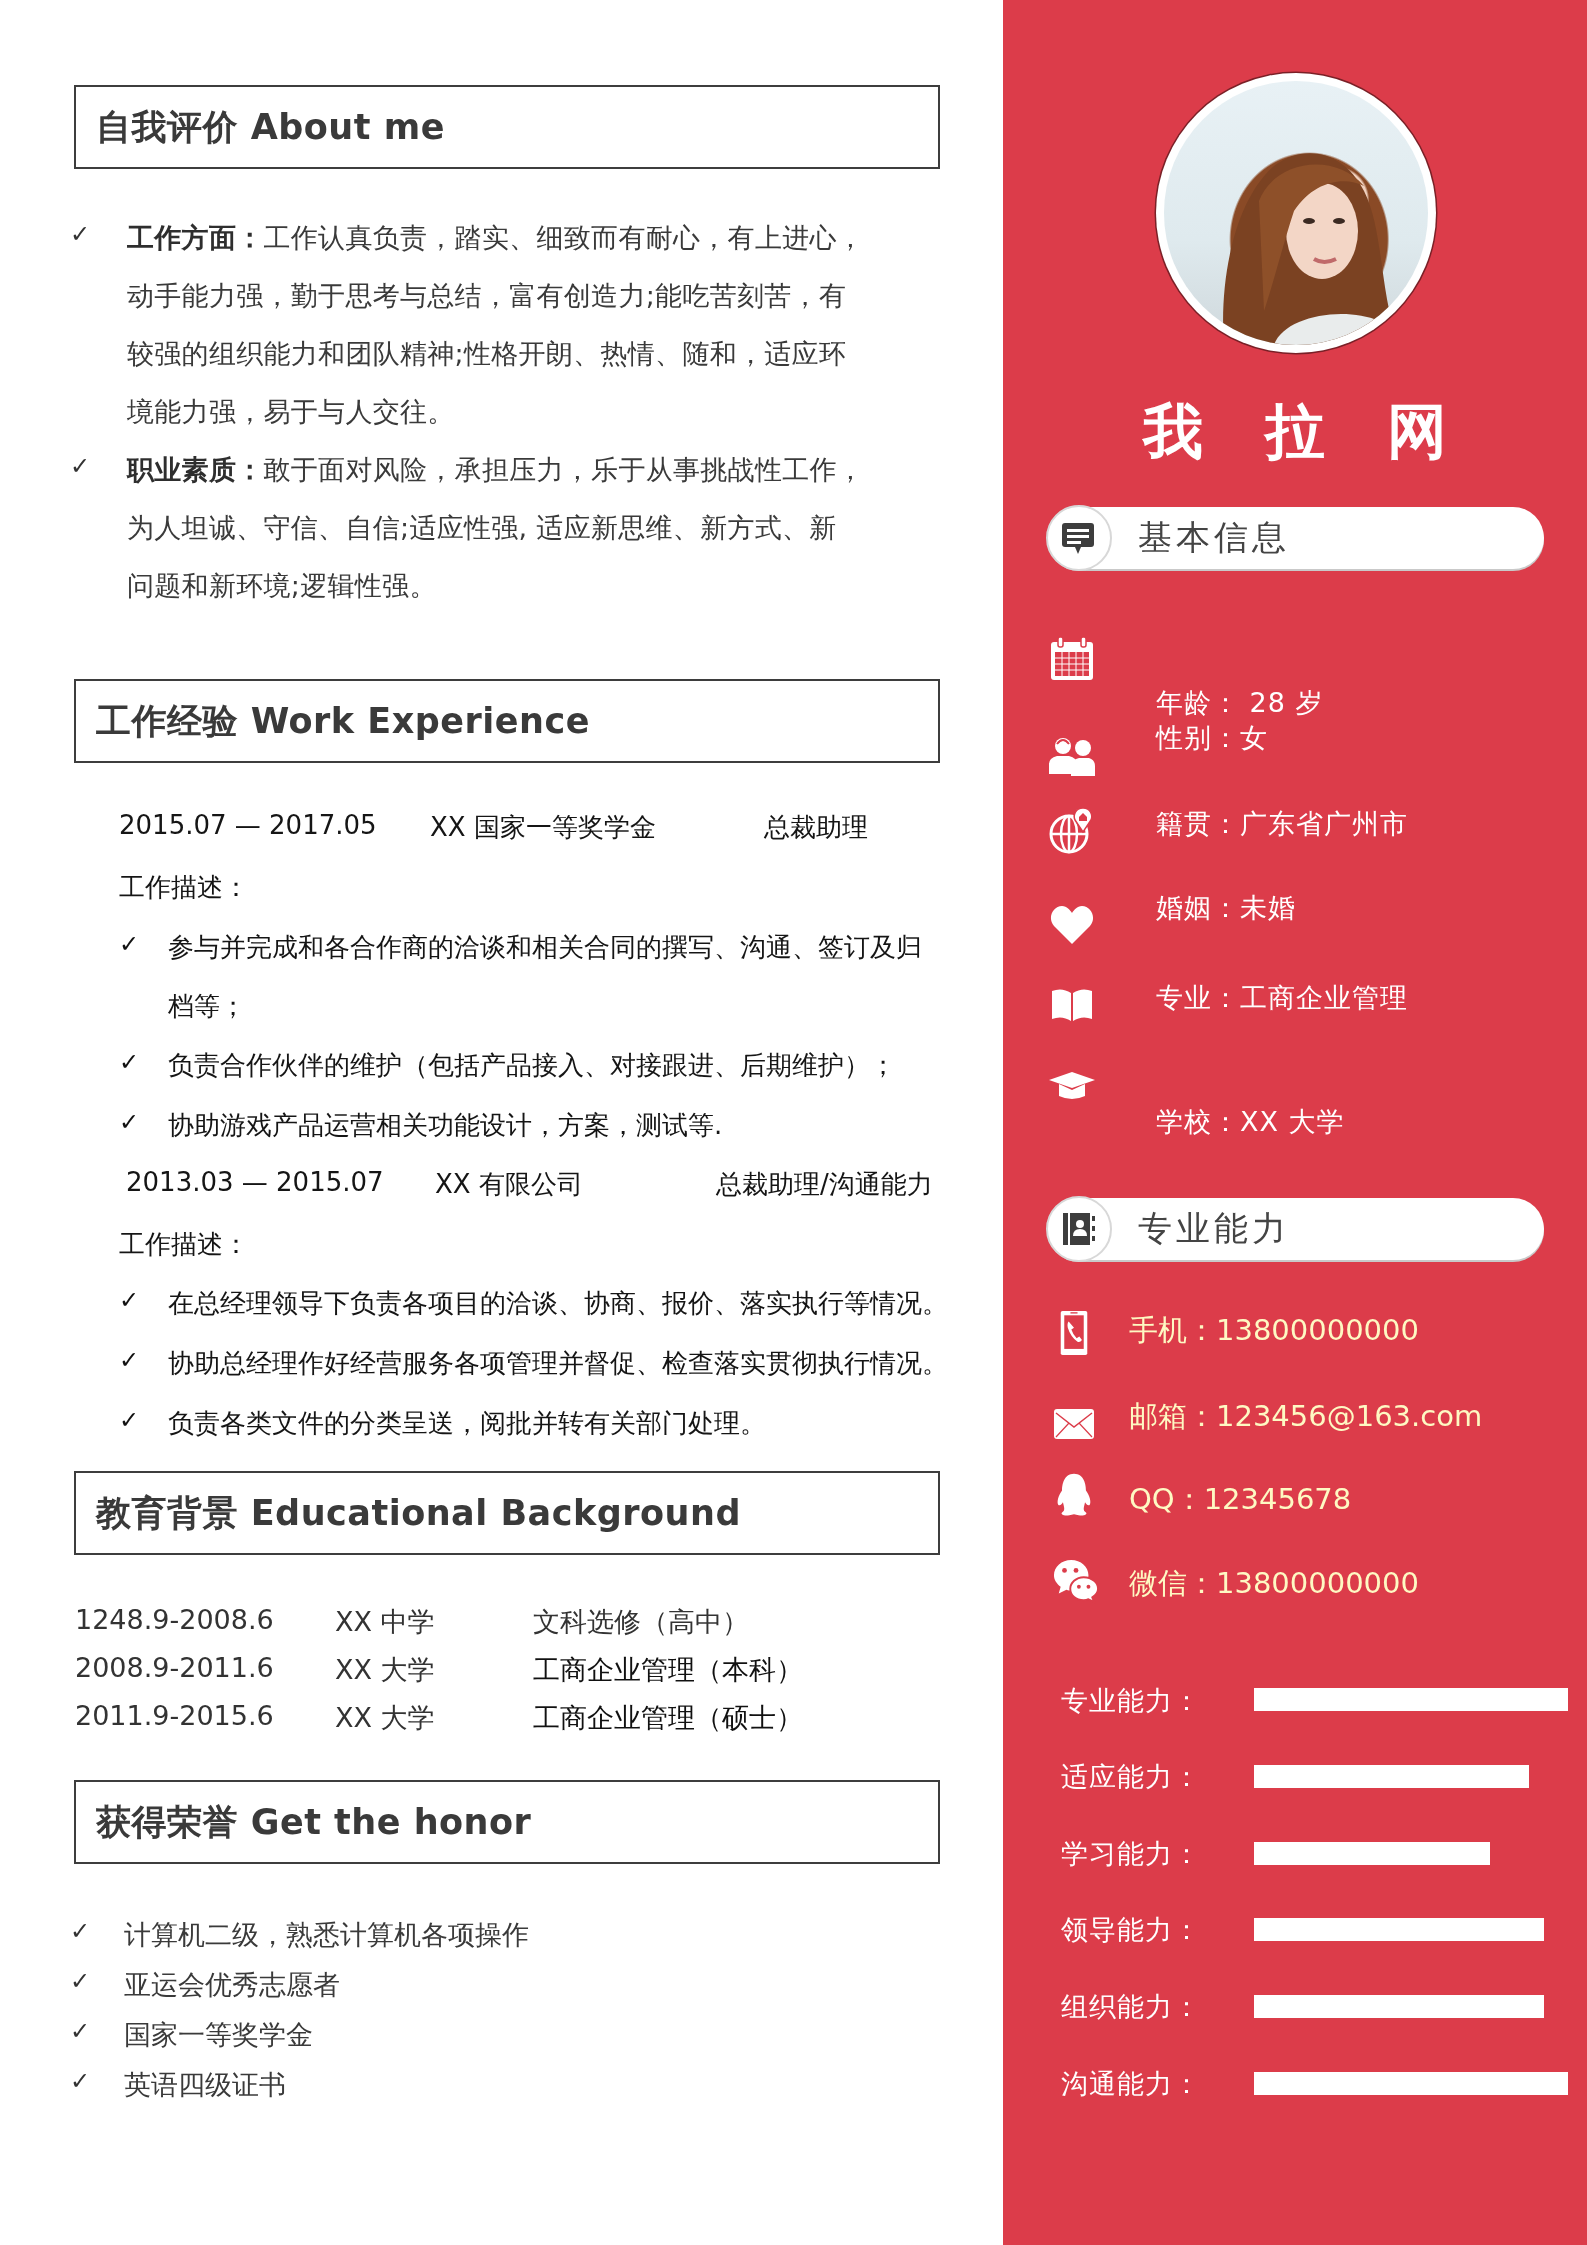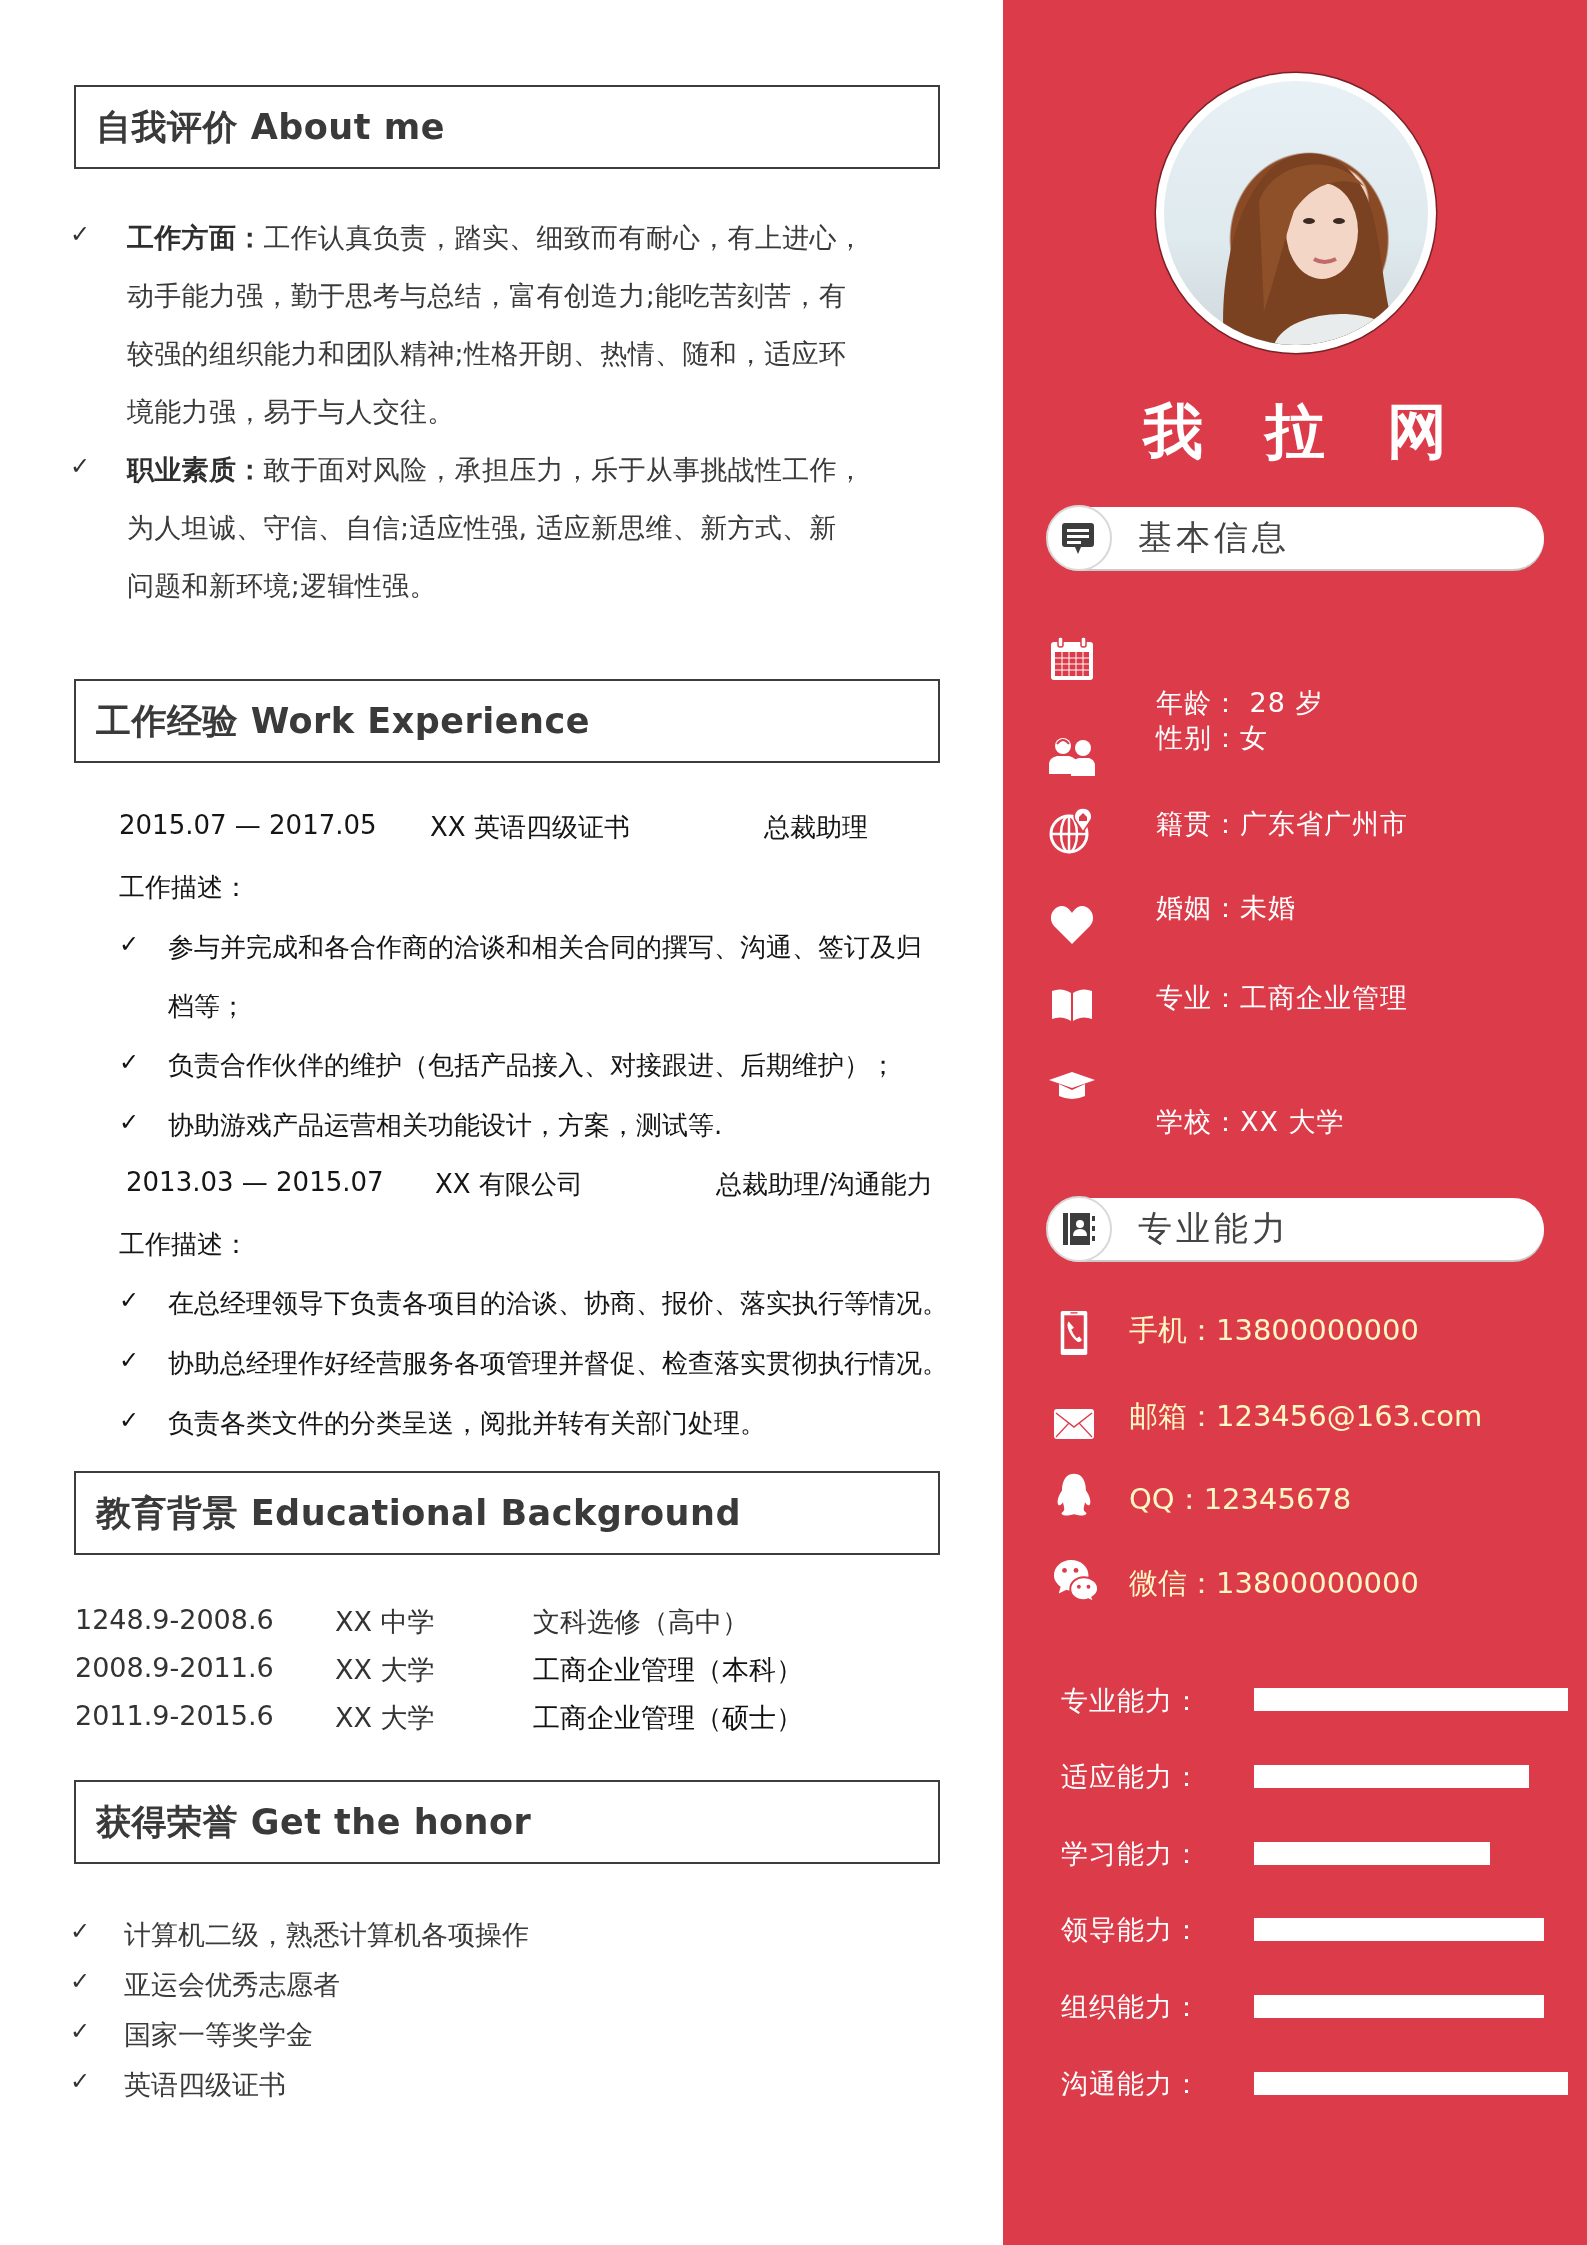--- a/index.html
+++ b/index.html
@@ -52,21 +52,21 @@
   <b>职业素质：</b><span>敢于面对风险，承担压力，乐于从事挑战性工作，</span>
 </div>
 <div class="about-line" style="top:510px;">为人坦诚、守信、自信;适应性强, 适应新思维、新方式、新</div>
 <div class="about-line" style="top:568px;">问题和新环境;逻辑性强。</div>
 
 <div class="sec-box" style="top:679px;height:84px;">
   <span class="sec-title">工作经验  Work Experience</span>
 </div>
 
 <div class="work-line" style="left:119px;top:810px;">2015.07  —  2017.05</div>
-<div class="work-line" style="left:430px;top:810px;">XX 英语四级证书</div>
+<div class="work-line" style="left:430px;top:810px;">XX 国家一等奖学金</div>
 <div class="work-line" style="left:764px;top:810px;">总裁助理</div>
 <div class="work-line" style="left:119px;top:870px;">工作描述：</div>
 
 <span class="check" style="left:119px;top:930px;color:#111;">✓</span>
 <div class="work-line" style="left:168px;top:930px;">参与并完成和各合作商的洽谈和相关合同的撰写、沟通、签订及归</div>
 <div class="work-line" style="left:168px;top:989px;">档等；</div>
 <span class="check" style="left:119px;top:1048px;color:#111;">✓</span>
 <div class="work-line" style="left:168px;top:1048px;">负责合作伙伴的维护（包括产品接入、对接跟进、后期维护）；</div>
 <span class="check" style="left:119px;top:1108px;color:#111;">✓</span>
 <div class="work-line" style="left:168px;top:1108px;">协助游戏产品运营相关功能设计，方案，测试等.</div>

